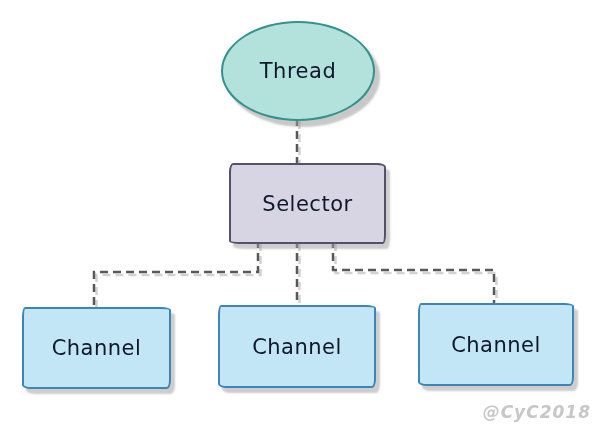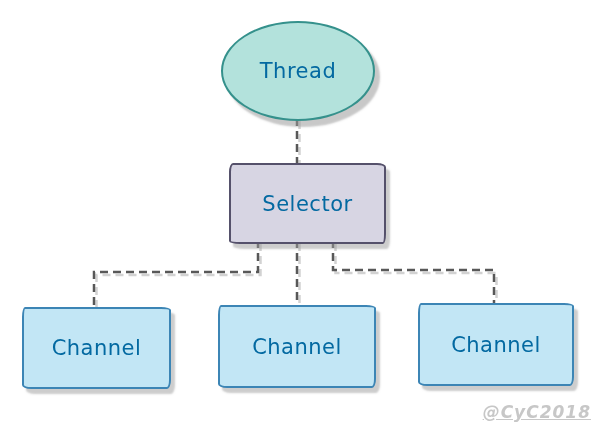--- a/index.html
+++ b/index.html
@@ -28,21 +28,21 @@
     stroke: var(--connector, #585858);
     stroke-width: 2.5;
     stroke-dasharray: 8 5;
   }
   .node {
     position: absolute;
     display: flex;
     align-items: center;
     justify-content: center;
     z-index: 2;
-    color: #0369a1;
+    color: #0f172a;
     font-size: 21px;
     letter-spacing: 0.5px;
   }
   .ellipse {
     left: 221px; top: 21px;
     width: 150px; height: 96px;
     background: var(--thread-fill, #b3e2dc);
     border: 2px solid var(--thread-border, #35918c);
     border-radius: 50%;
     box-shadow: 5px 6px 2px rgba(155,155,155,0.55);
@@ -67,21 +67,20 @@
   .channel-3 { left: 418px; top: 303px; width: 152px; height: 79px; }
   .watermark {
     position: absolute;
     right: 11px; bottom: 11px;
     z-index: 3;
     color: var(--watermark, #c7c7c7);
     font-size: 17px;
     font-style: italic;
     font-weight: bold;
     letter-spacing: 1px;
-    text-decoration: underline;
   }
 </style>
 </head>
 <body>
 
 <div id="canvas">
 
   <svg id="connectors" viewBox="0 0 602 433" xmlns="http://www.w3.org/2000/svg">
 
     <g transform="translate(2.5,3)">

